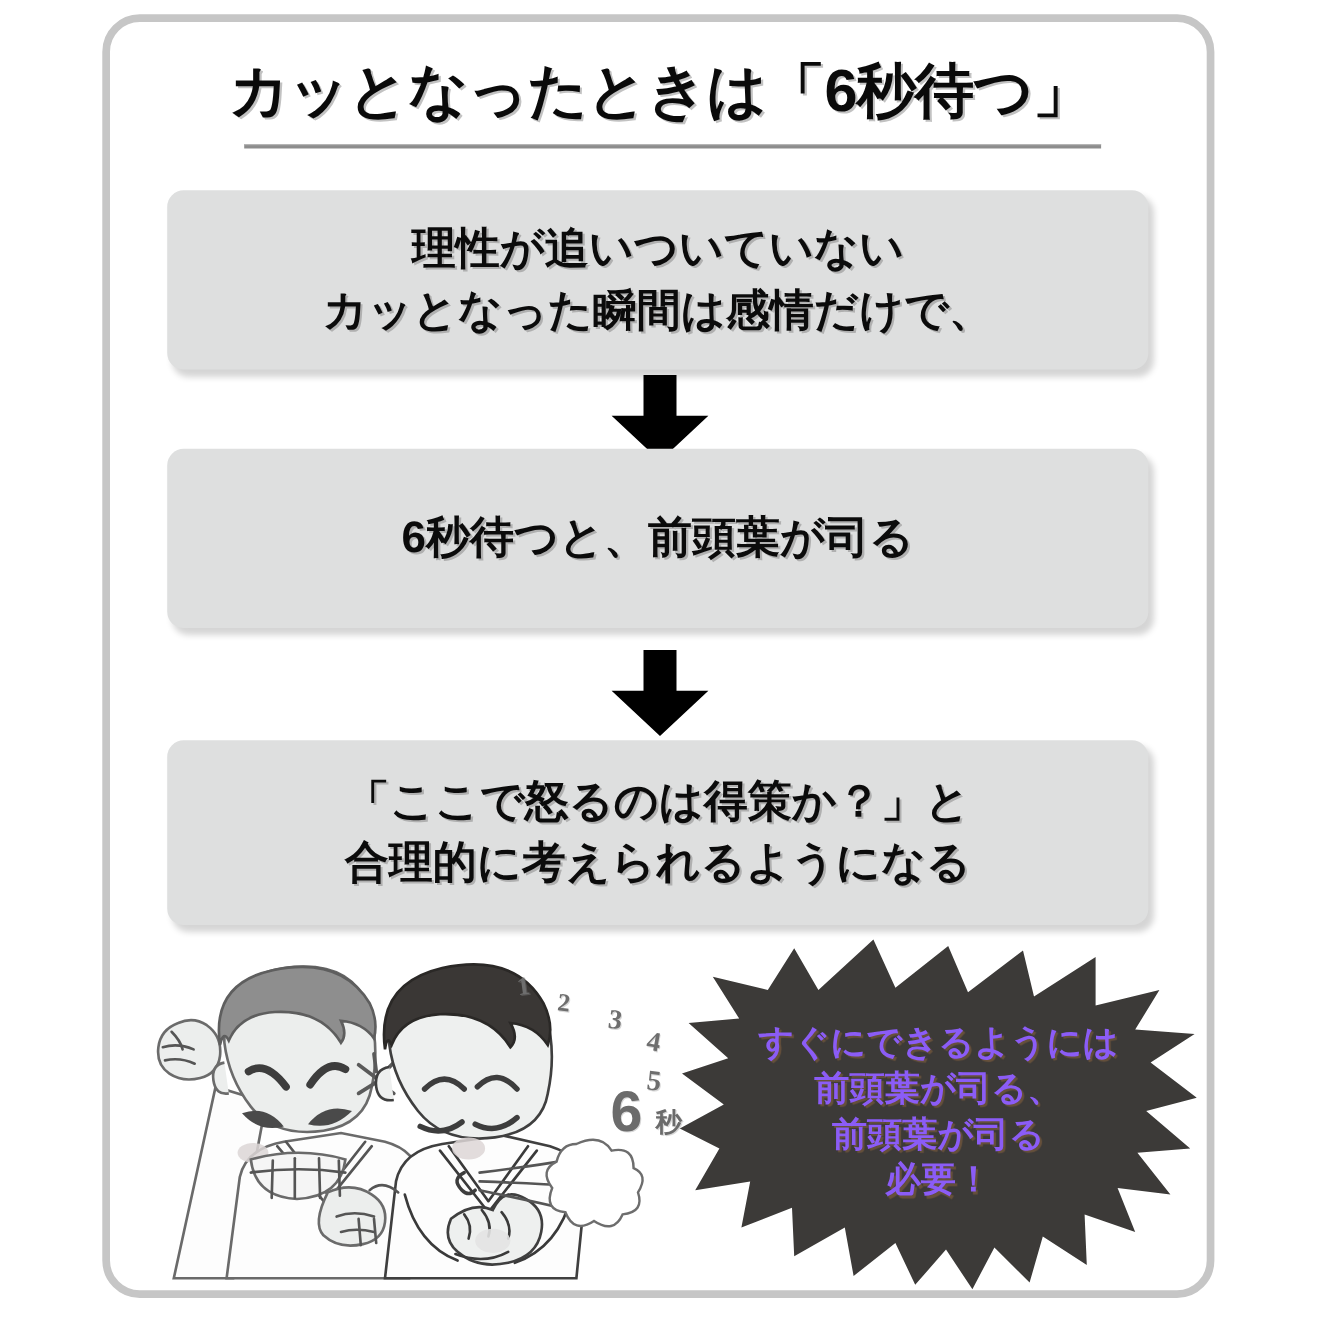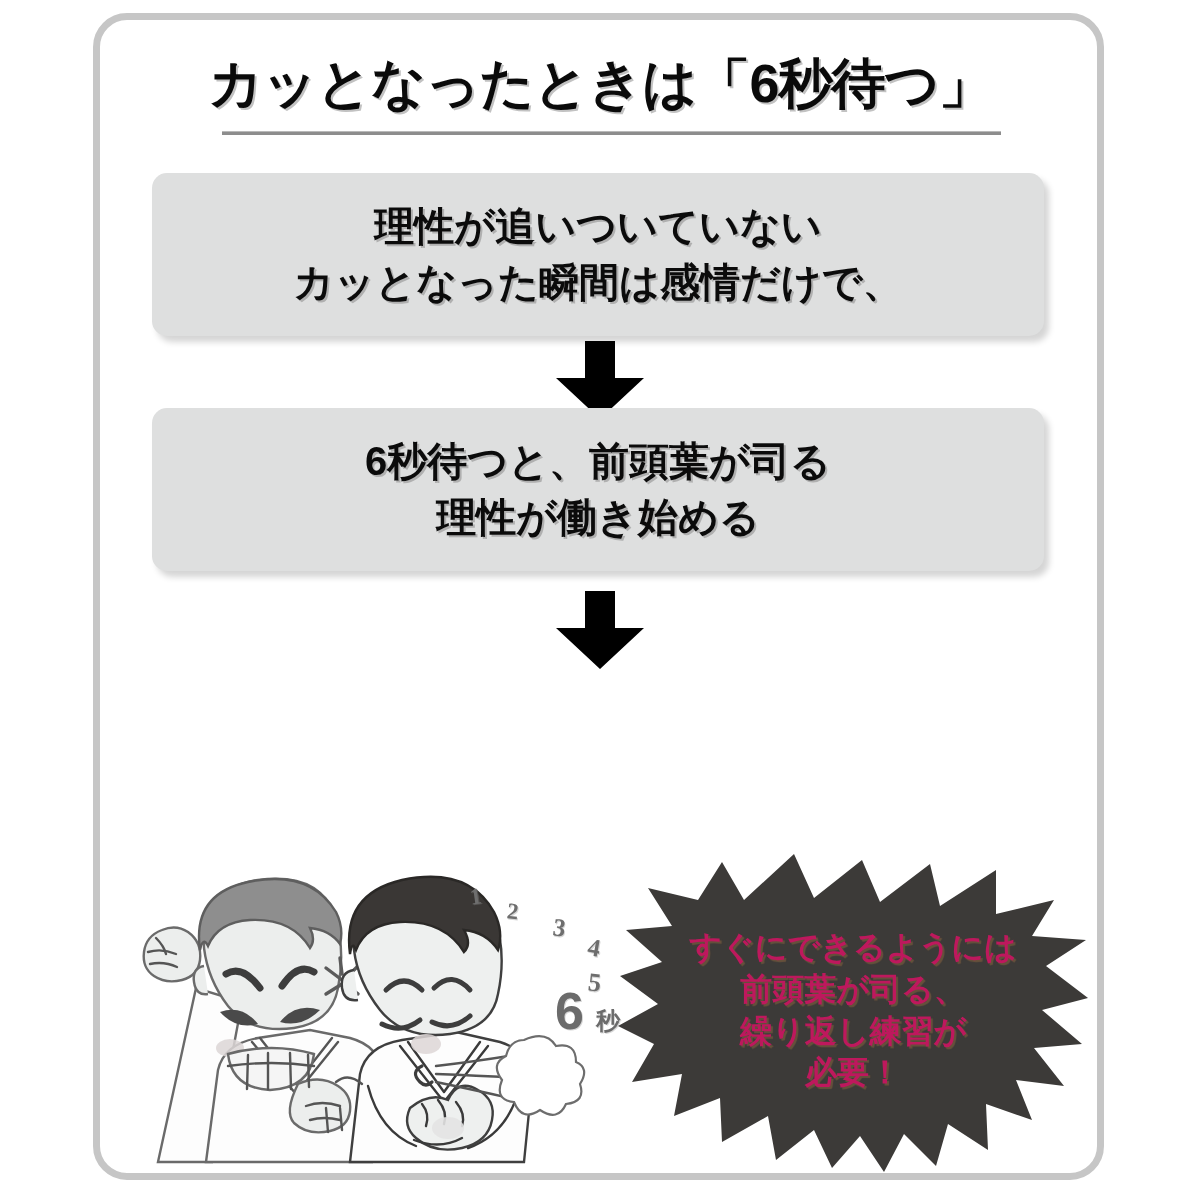--- a/index.html
+++ b/index.html
@@ -116,21 +116,21 @@
     position:absolute;
     left:618px;top:848px;
     width:470px;height:325px;
   }
   .burst svg{position:absolute;left:0;top:0;width:100%;height:100%;}
   .burst-text{
     position:absolute;
     left:0;top:0;width:100%;height:100%;
     display:flex;flex-direction:column;
     align-items:center;justify-content:center;
-    color:#be185d;
+    color:#8b5cf6;
     font-size:32px;
     font-weight:bold;
     line-height:1.30;
     letter-spacing:0px;
     text-shadow:2px 2px 1px rgba(110,85,60,.85);
     pointer-events:none;
   }
   .burst-text div{white-space:nowrap;}
 </style>
 </head>
@@ -154,30 +154,35 @@
 
   <div class="arrow" id="arrow1">
     <svg viewBox="0 0 96 78" xmlns="http://www.w3.org/2000/svg">
       <polygon points="33,0 63,0 63,37 92,37 48,78 4,37 33,37" fill="#000000"></polygon>
     </svg>
   </div>
 
   <div class="step" id="step2">
     <div class="lines">
       <div>6秒待つと、前頭葉が司る</div>
-      <div>理性が働き始める</div>
     </div>
   </div>
 
   <div class="arrow" id="arrow2">
     <svg viewBox="0 0 96 78" xmlns="http://www.w3.org/2000/svg">
       <polygon points="33,0 63,0 63,37 92,37 48,78 4,37 33,37" fill="#000000"></polygon>
     </svg>
   </div>
 
+  <div class="step" id="step3">
+    <div class="lines">
+      <div>「ここで怒るのは得策か？」と</div>
+      <div>合理的に考えられるようになる</div>
+    </div>
+  </div>
 
   <div class="illus">
     <svg viewBox="0 0 560 310" xmlns="http://www.w3.org/2000/svg">
       <defs>
         <style>
           .ln{fill:none;stroke:#555;stroke-width:2.4;stroke-linecap:round;stroke-linejoin:round;}
           .lnD{fill:none;stroke:#3a3a3a;stroke-width:2.4;stroke-linecap:round;stroke-linejoin:round;}
           .skin{fill:#eceeed;stroke:#6b6b6b;stroke-width:2.4;}
           .skinD{fill:#eef0ef;stroke:#3f3f3f;stroke-width:2.4;}
           .shirt{fill:#fdfdfd;stroke:#6a6a6a;stroke-width:2.4;}
@@ -295,18 +300,18 @@
       <polygon fill="#3c3a38" points="
         104,14 126,52 176,6 196,50 244,12 262,54 312,16 322,58 378,22 378,66
         436,52 414,88 468,92 428,118 470,150 424,162 464,196 416,200 446,238
         398,232 414,272 368,256 370,302 330,276 318,318 286,286 266,324 242,288
         214,320 196,282 158,312 150,268 104,294 102,250 56,268 64,226 14,234
         36,196 0,178 40,156 2,128 44,114 8,82 54,78 30,40 80,52"></polygon>
     </svg>
     <div class="burst-text">
       <div>すぐにできるようには</div>
       <div>前頭葉が司る、</div>
-      <div>繰り返し練習が</div>
+      <div>前頭葉が司る</div>
       <div>必要！</div>
     </div>
   </div>
 
 </div>
 
 </body></html>

